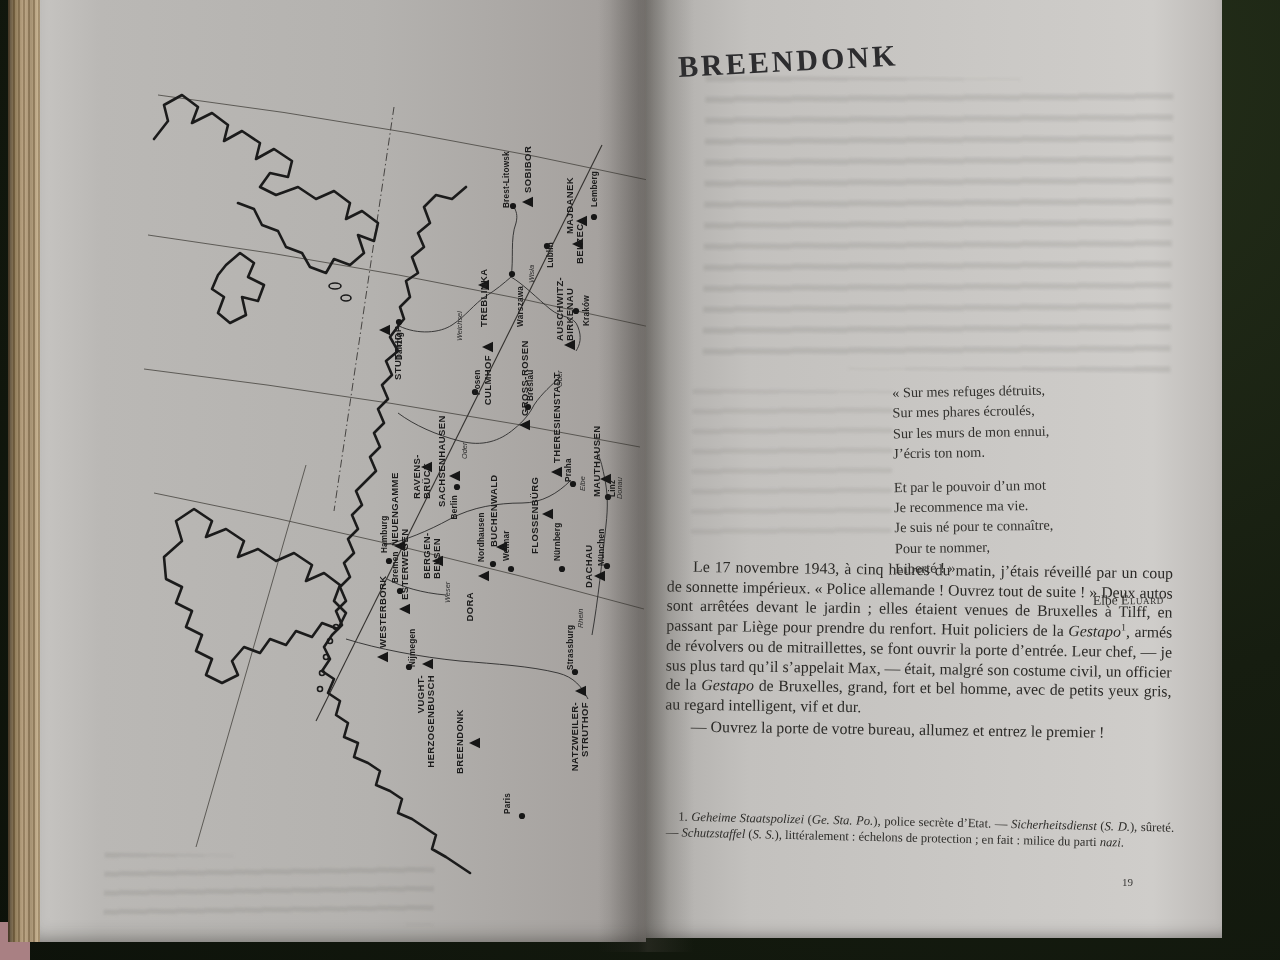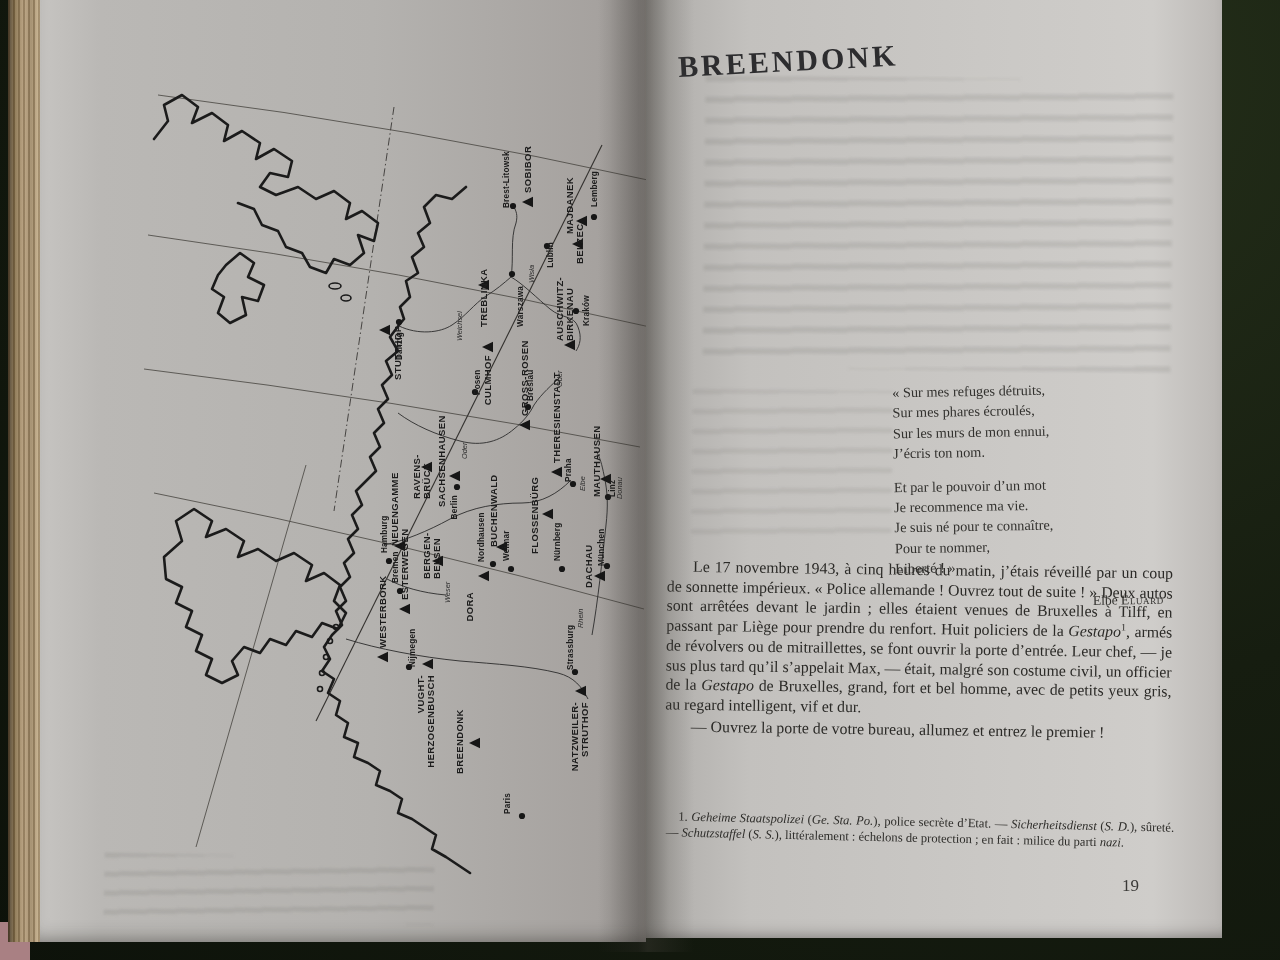--- a/index.html
+++ b/index.html
@@ -51,21 +51,21 @@
   .stanza + .stanza{margin-top:13px;}
   .attribution{margin-top:15px;text-align:right;padding-right:4px;font-size:13.5px;color:#2f2e2b;}
   .sc{font-variant:small-caps;letter-spacing:.6px;margin-top:41px;}
   .bodytext{position:absolute;left:20px;top:566px;width:506px;font-size:15.8px;line-height:19.7px;
       text-align:justify;color:#2b2a27;transform:rotate(.8deg);}
   .bodytext p{margin:0;text-indent:26px;}
   .bodytext p + p{margin-top:2px;}
   .bodytext sup{font-size:10px;line-height:0;}
   .footnote{position:absolute;left:20px;top:820px;width:508px;font-size:12.6px;line-height:16.4px;
       text-align:justify;text-indent:12px;color:#2e2d2a;transform:rotate(1.3deg);}
-  .pagenum{position:absolute;left:476px;top:882px;font-size:17px;color:#3a3937;}
+  .pagenum{position:absolute;left:476px;top:882px;font-size:11px;color:#3a3937;}
 </style>
 </head>
 <body>
 
 <div class="scene">
   <div class="pink-sliver"></div>
   <div class="page-stack-left"></div>
 
   <div class="page left-page">
     <div class="ghost ghost-left"></div>

